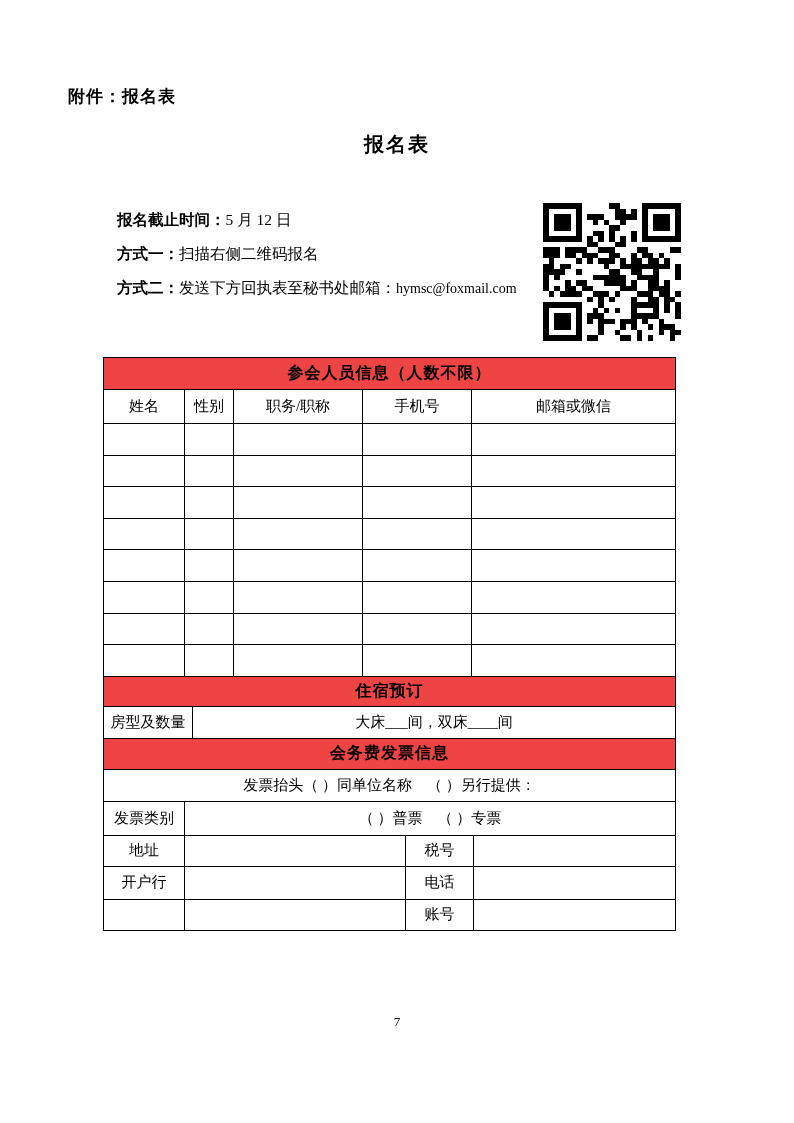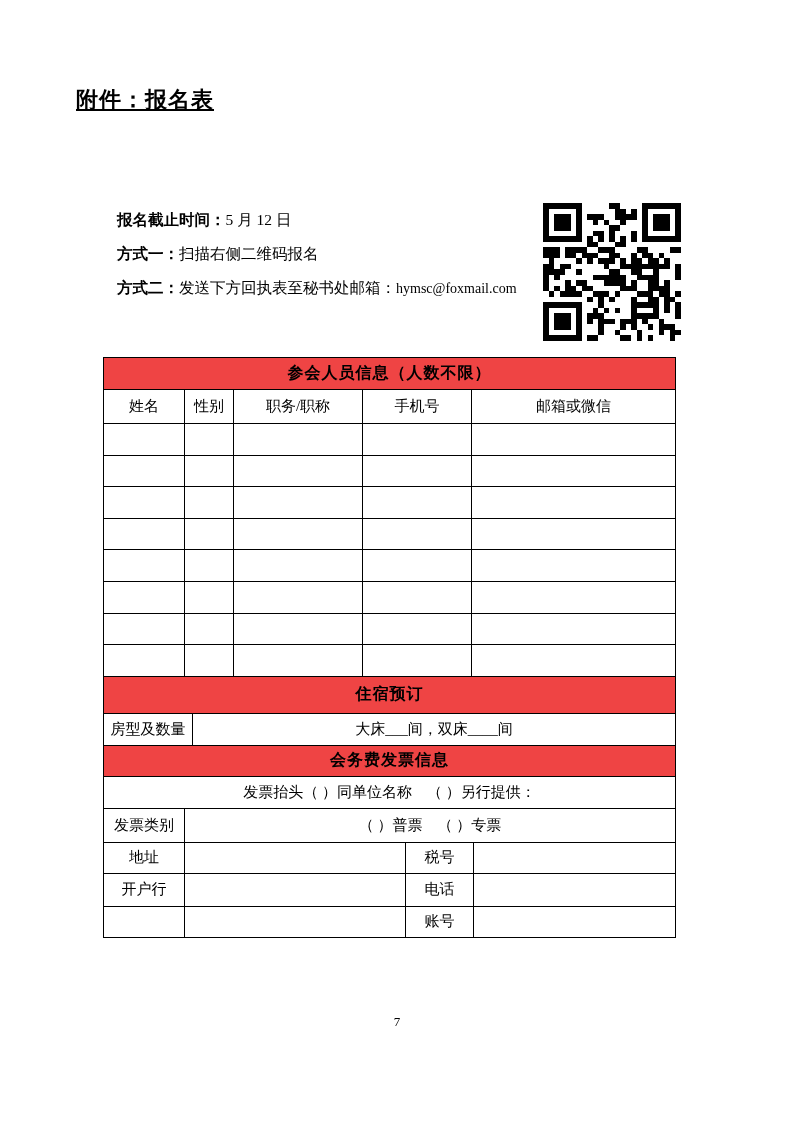--- a/index.html
+++ b/index.html
@@ -1,21 +1,21 @@
 <!DOCTYPE html>
 <html><head>
 <meta charset="utf-8">
 <style>
   html,body{margin:0;padding:0;background:#ffffff;}
   .page{
     position:relative;width:794px;height:1123px;background:#ffffff;overflow:hidden;
     font-family:"Liberation Serif","DejaVu Serif",serif;color:#000;
   }
   .attachment-heading{
-    position:absolute;left:76px;top:85px;font-size:22px;font-weight:bold;letter-spacing:1px;text-decoration:underline;
+    position:absolute;left:68px;top:85px;font-size:17px;font-weight:bold;letter-spacing:1px;
   }
   .doc-title{
     position:absolute;left:0;top:131px;width:100%;text-align:center;
     font-size:20px;font-weight:bold;letter-spacing:2px;
   }
   .instructions{position:absolute;left:73px;top:203px;width:470px;}
   .instr-line{font-size:15.5px;line-height:34px;white-space:nowrap;}
   .instr-label{font-weight:bold;margin-left:44px;}
   .email{font-family:Liberation Serif, serif;font-size:14px;}
   .qr{position:absolute;left:543px;top:203px;width:138px;height:138px;}
@@ -28,20 +28,21 @@
   .col-hdr{font-size:15px;}
   .page-number{position:absolute;left:0;top:1014px;width:100%;text-align:center;font-size:13px;}
 </style>
 </head>
 <body>
 
 <div class="page">
 
   <div class="attachment-heading">附件：报名表</div>
 
+  <div class="doc-title">报名表</div>
 
   <div class="instructions">
     <div class="instr-line">
       <span class="instr-label">报名截止时间：</span><span>5 月 12 日</span>
     </div>
     <div class="instr-line">
       <span class="instr-label">方式一：</span><span>扫描右侧二维码报名</span>
     </div>
     <div class="instr-line">
       <span class="instr-label">方式二：</span><span>发送下方回执表至秘书处邮箱：</span><span class="email">hymsc@foxmail.com</span>
@@ -351,21 +352,21 @@
           </tr>
         </tbody>
     </table>
 
     <table class="tbl-b">
       <colgroup>
           <col style="width:89px">
           <col style="width:483px">
         </colgroup>
       <tbody>
-        <tr style="height:37px">
+        <tr style="height:30px">
           <td colspan="2" class="section-hdr">住宿预订</td>
         </tr>
         <tr style="height:32px">
           <td>房型及数量</td>
           <td>大床___间，双床____间</td>
         </tr>
       </tbody>
     </table>
 
     <table class="tbl-c">

